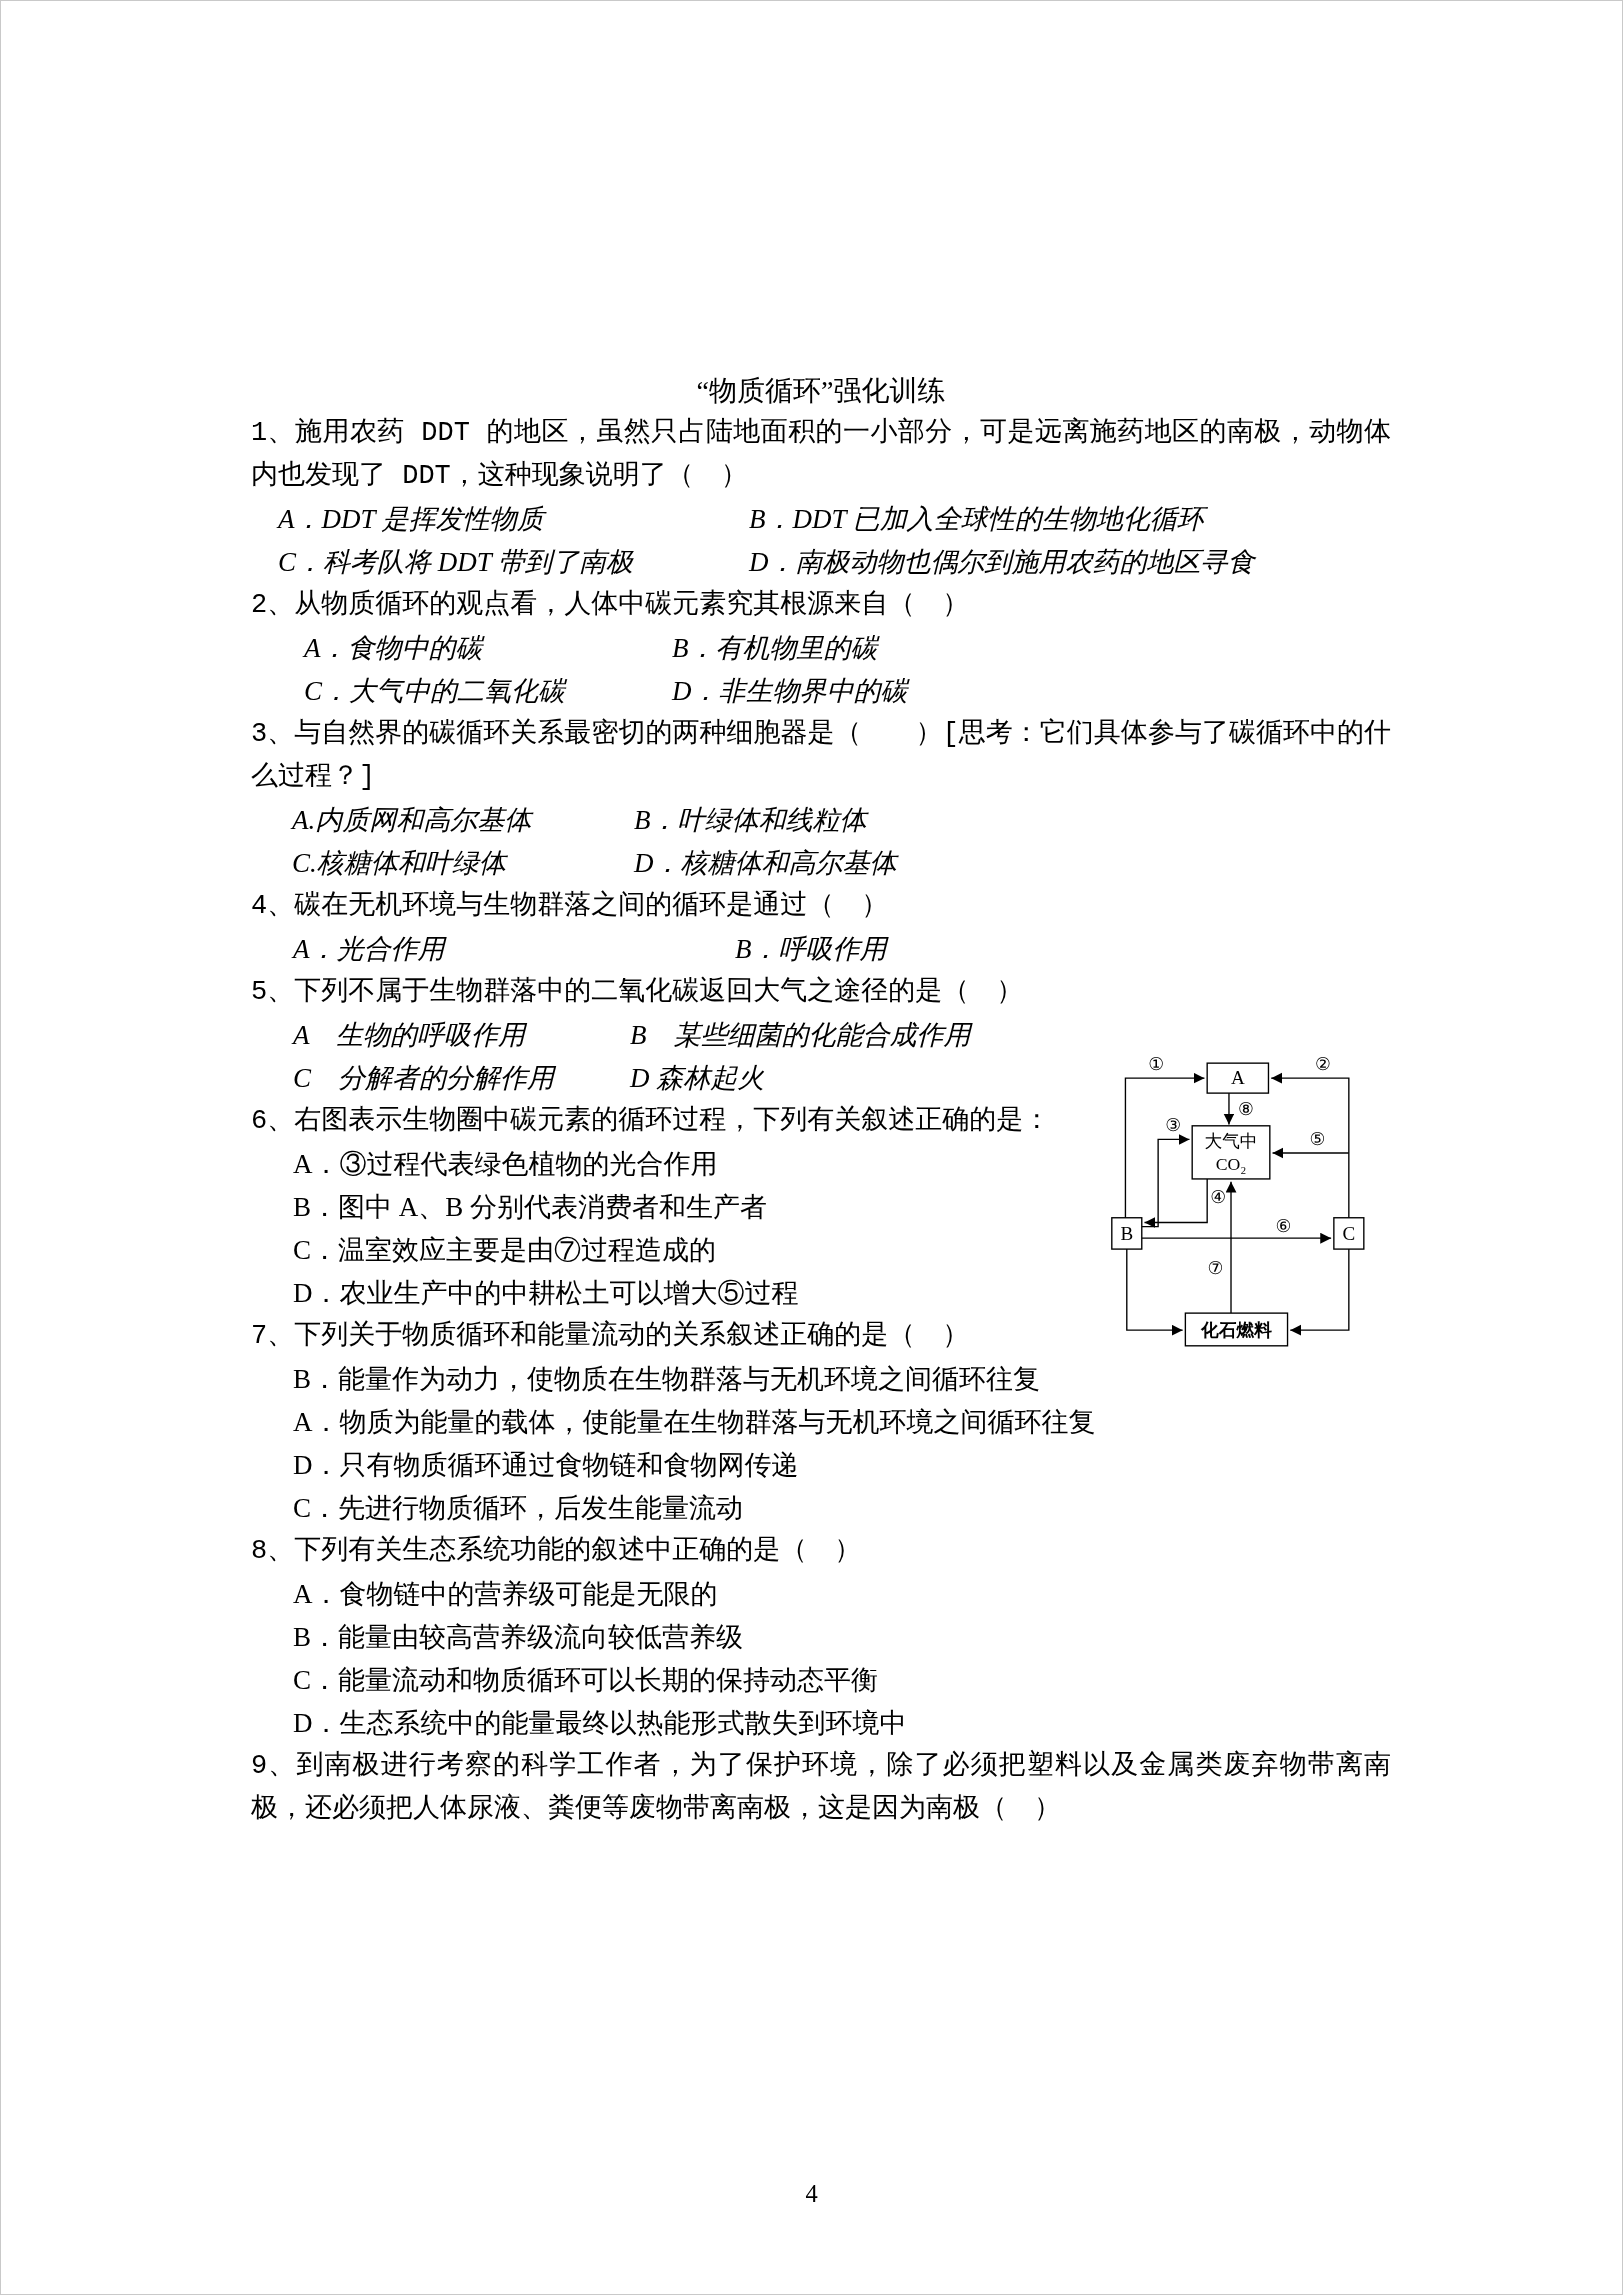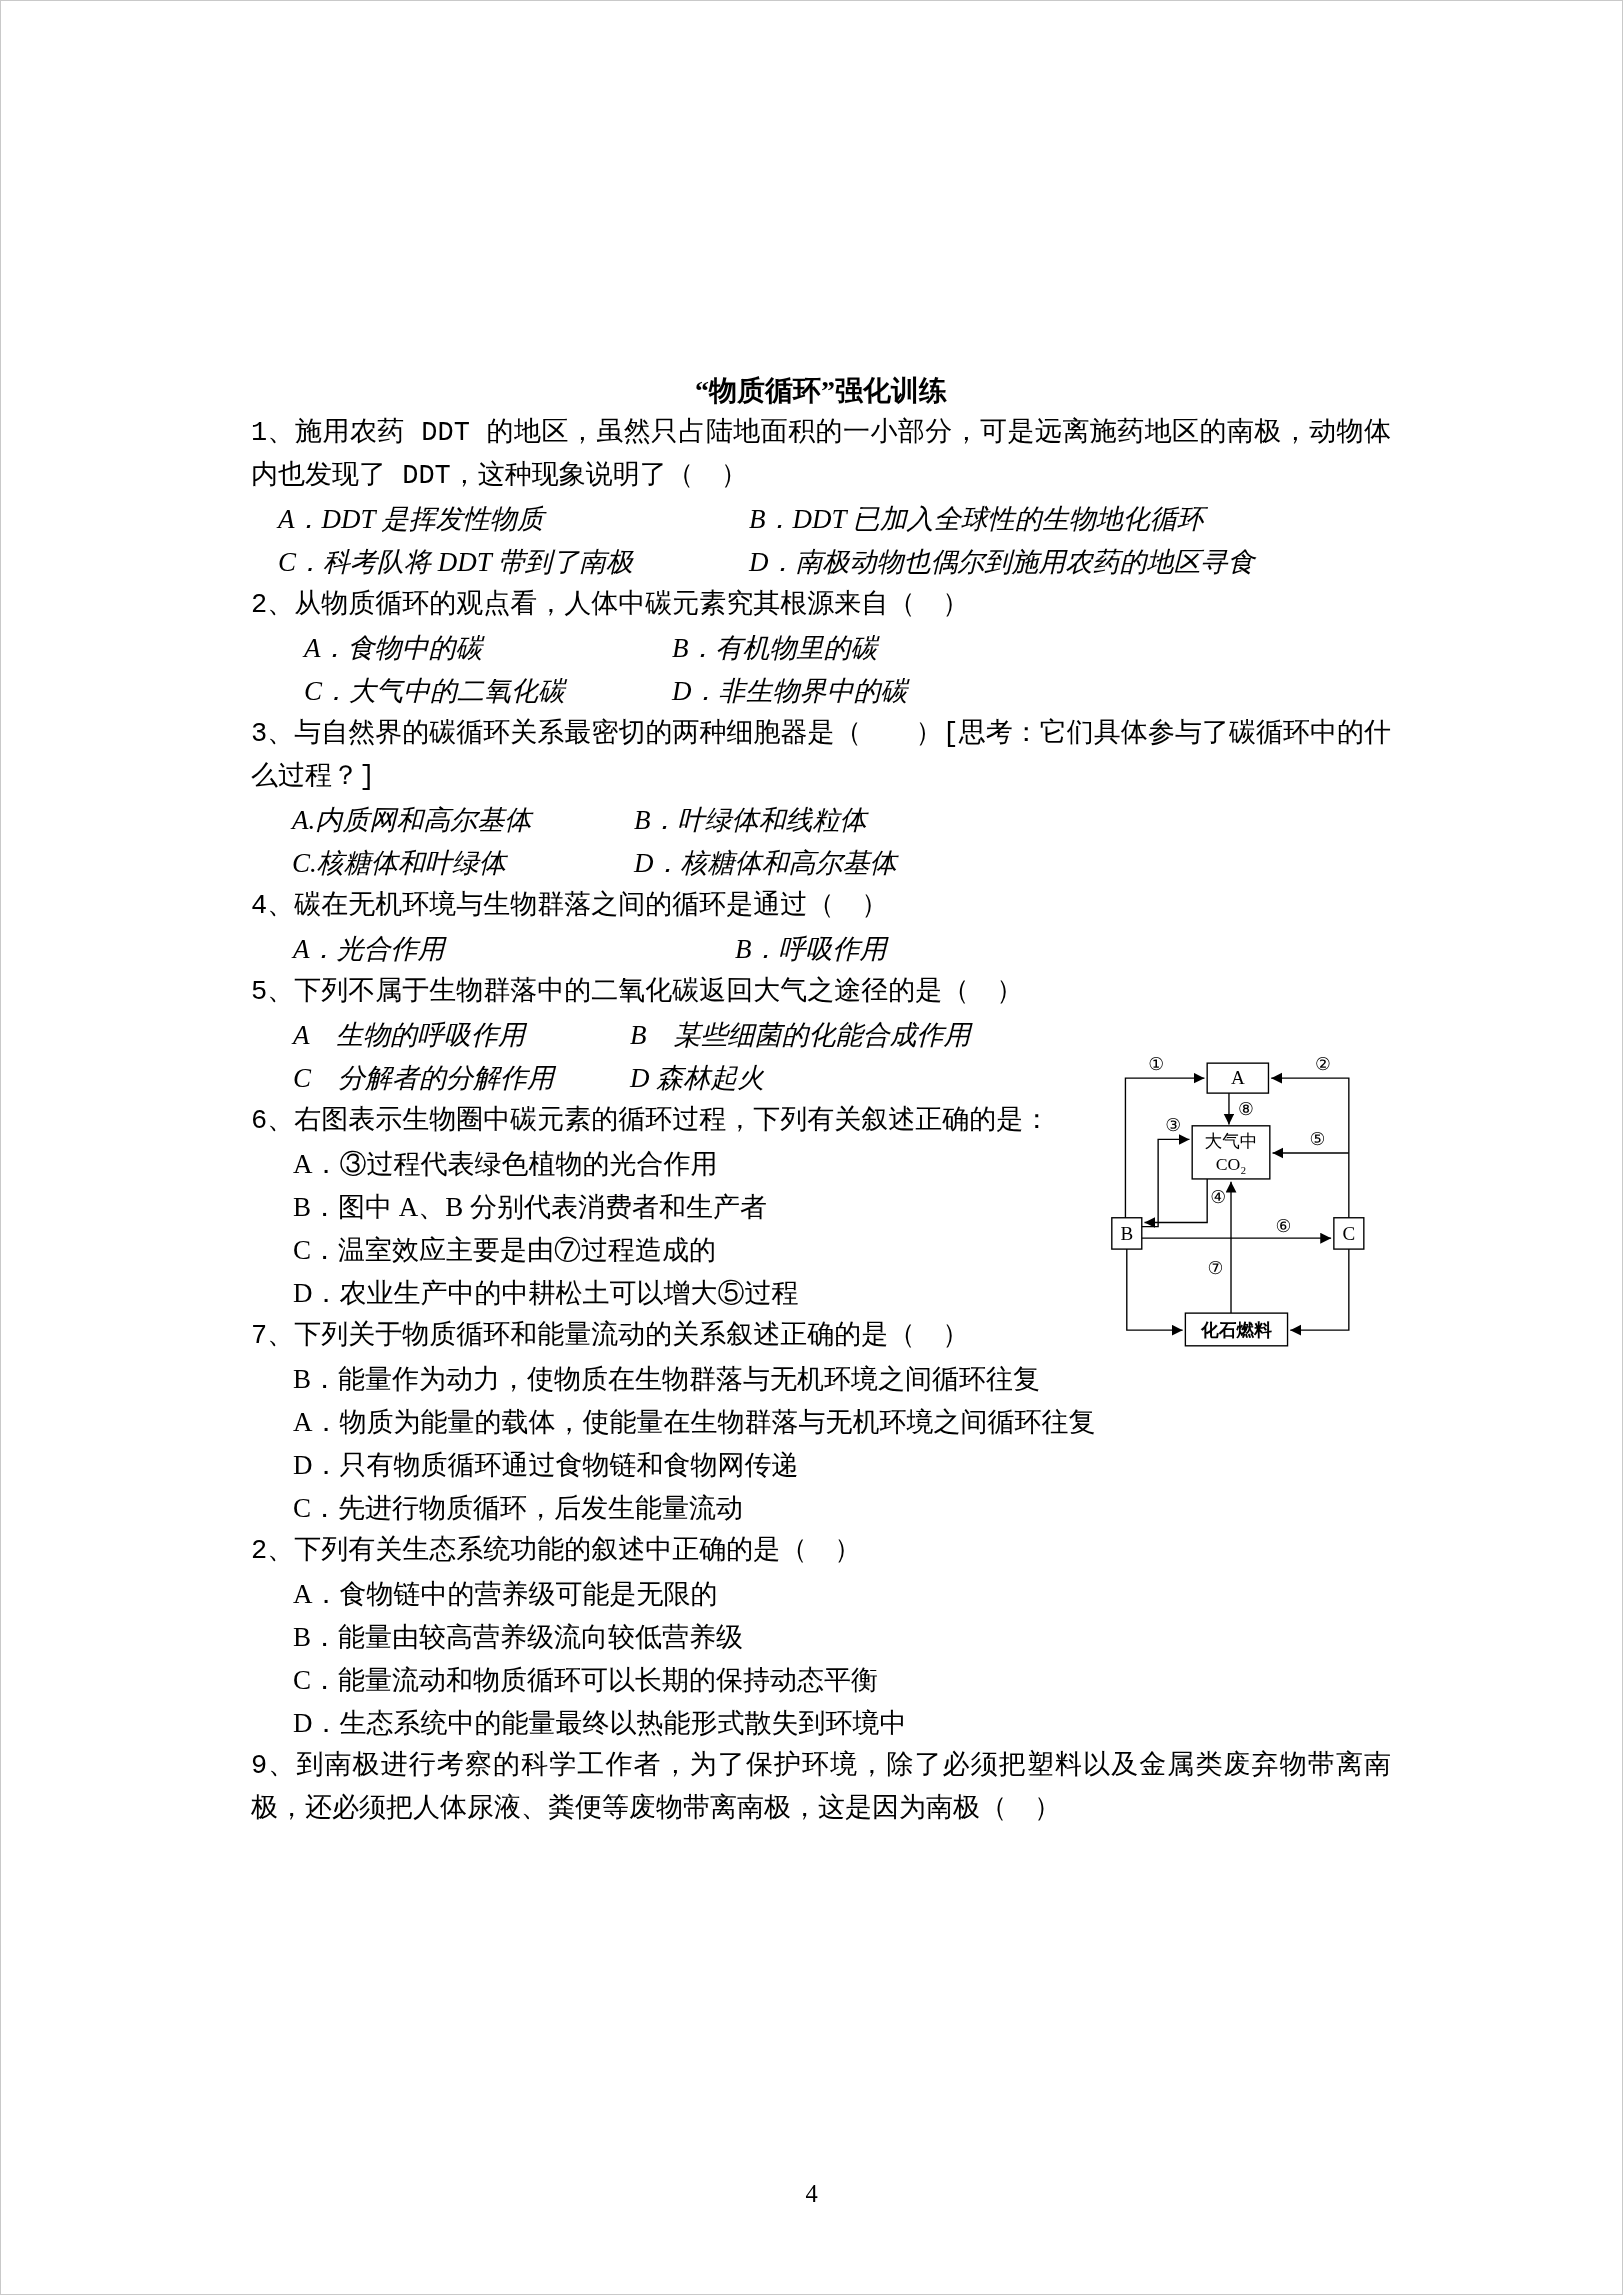--- a/index.html
+++ b/index.html
@@ -11,21 +11,21 @@
   }
   .page {
     position: absolute; inset: 0; background: #ffffff;
     border: 0.7px solid #c9c9c9;
   }
   .content {
     position: absolute; left: 250px; top: 368px; width: 1140px;
     font-size: 27px; line-height: 43px;
   }
   .title {
-    text-align: center; font-weight: bold; font-size: 28px; line-height: 43px;
+    text-align: center; font-weight: normal; font-size: 28px; line-height: 43px;
   }
   .stem { text-align: justify; font-family: Liberation Mono, monospace; }
   .opt-row { display: flex; padding-left: var(--ind, 42px); font-style: italic; }
   .opt-row .o1 { width: var(--c1, 382px); flex: none; }
   .opt-line { padding-left: var(--ind, 42px); }
   .diagram {
     position: absolute; left: 1104px; top: 1043px; width: 267px; height: 323px;
   }
   .diagram svg { width: 100%; height: 100%; }
   .diagram text { font-family: "Liberation Serif", "DejaVu Serif", serif; fill: #000; }
@@ -108,21 +108,21 @@
 
     <div class="question">
       <div class="stem">7、下列关于物质循环和能量流动的关系叙述正确的是（　）</div>
       <div class="opt-line">B．能量作为动力，使物质在生物群落与无机环境之间循环往复</div>
       <div class="opt-line">A．物质为能量的载体，使能量在生物群落与无机环境之间循环往复</div>
       <div class="opt-line">D．只有物质循环通过食物链和食物网传递</div>
       <div class="opt-line">C．先进行物质循环，后发生能量流动</div>
     </div>
 
     <div class="question">
-      <div class="stem">2、下列有关生态系统功能的叙述中正确的是（　）</div>
+      <div class="stem">8、下列有关生态系统功能的叙述中正确的是（　）</div>
       <div class="opt-line">A．食物链中的营养级可能是无限的</div>
       <div class="opt-line">B．能量由较高营养级流向较低营养级</div>
       <div class="opt-line">C．能量流动和物质循环可以长期的保持动态平衡</div>
       <div class="opt-line">D．生态系统中的能量最终以热能形式散失到环境中</div>
     </div>
 
     <div class="question">
       <div class="stem">9、到南极进行考察的科学工作者，为了保护环境，除了必须把塑料以及金属类废弃物带离南极，还必须把人体尿液、粪便等废物带离南极，这是因为南极（　）</div>
     </div>
 

